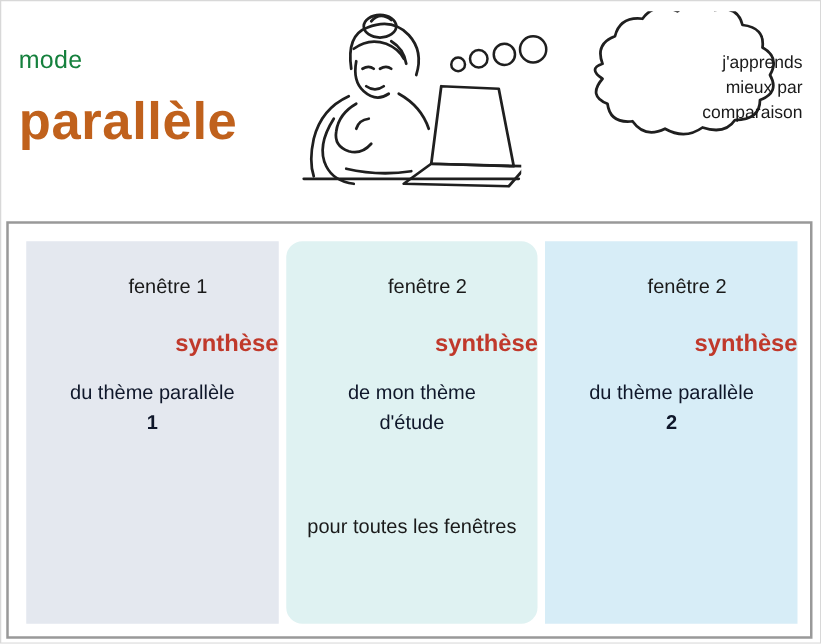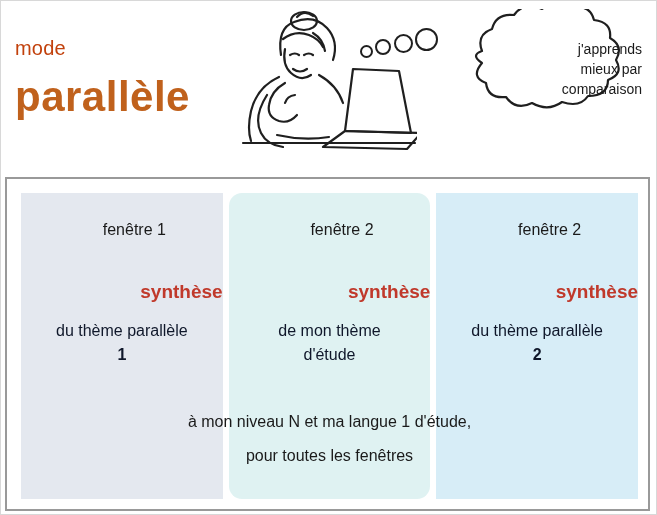--- a/index.html
+++ b/index.html
@@ -27,21 +27,21 @@
     position: absolute;
     left: 0; top: 0;
     width: 657px;
     height: 175px;
   }
   .mode-label {
     position: absolute;
     left: 14px;
     top: 36px;
     font-size: 20px;
-    color: #c2410c;
+    color: #15803d;
     letter-spacing: .2px;
     text-align: right;
   }
   .mode-title {
     position: absolute;
     left: 14px;
     top: 72px;
     font-size: 42px;
     font-weight: bold;
     color: #c0611c;
@@ -118,21 +118,21 @@
   .col-inner {
     position: absolute;
     left: 0;
     top: 28px;
     width: 100%;
     text-align: center;
   }
   .win-label {
     font-size: 16px;
     color: #1a1a1a;
-    margin-bottom: 42px;
+    margin-bottom: 26px;
     padding-left: 25px;
   }
   .synth {
     font-size: 19px;
     font-weight: bold;
     color: #c0392b;
     margin-bottom: 16px;
     text-align: right;
   }
   .theme {
@@ -258,20 +258,19 @@
           <div class="win-label">fenêtre 2</div>
           <div class="synth">synthèse</div>
           <div class="theme">
             <div>du thème parallèle</div>
             <div><b>2</b></div>
           </div>
         </div>
       </div>
 
       <div class="footer-note">
-        <span>à mon niveau N  et ma langue 1 d'étude,</span>
         <span>pour toutes les fenêtres</span>
       </div>
 
     </div>
   </div>
 
 </div>
 
 </body></html>

